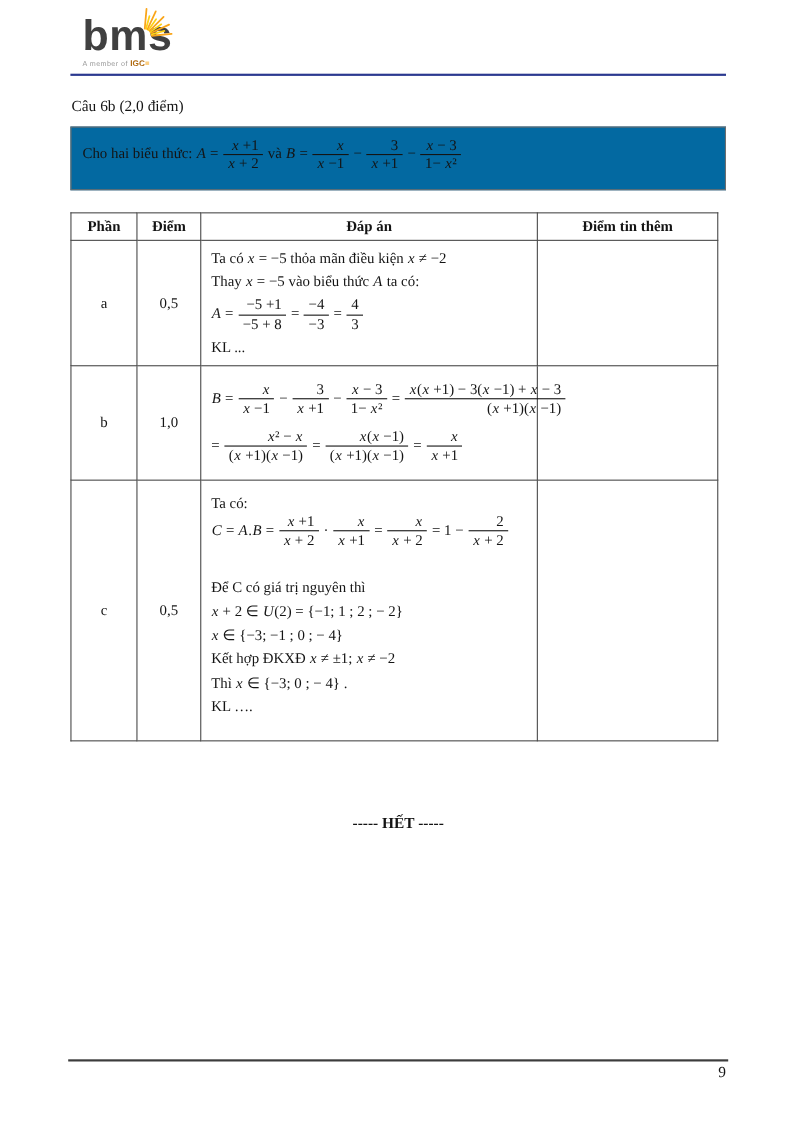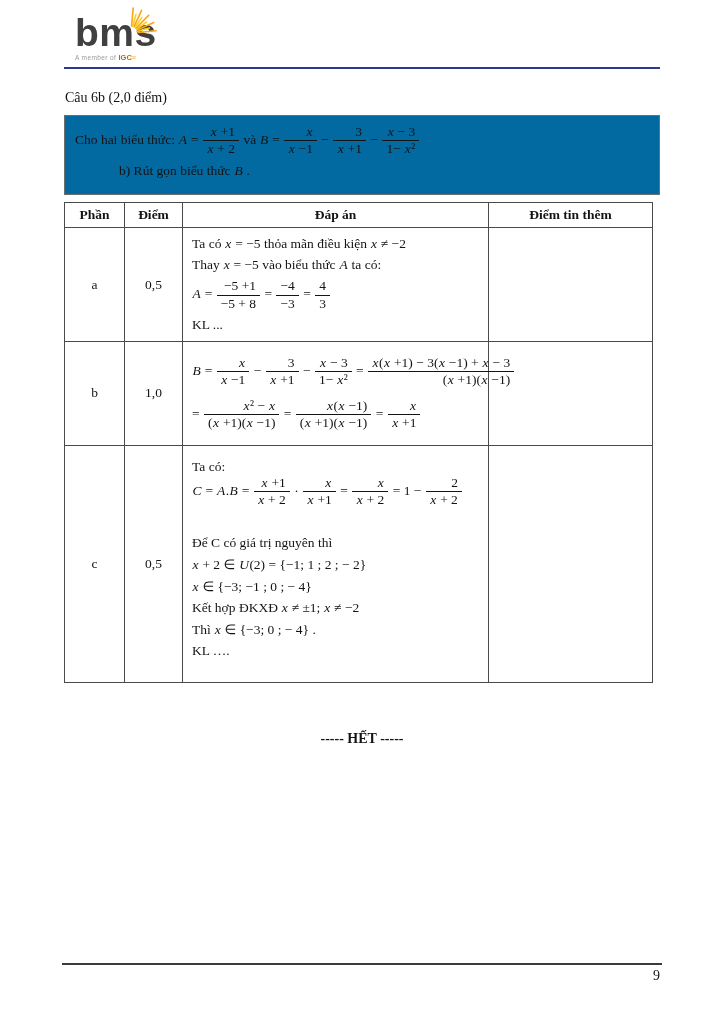--- a/index.html
+++ b/index.html
@@ -51,33 +51,33 @@
   .frac {
     display: inline-block; vertical-align: middle;
     text-align: right; line-height: 1.2; padding: 0 1px;
   }
   .fnum, .fden { display: block; padding: 0 4px; }
   .fden { border-top: 1px solid #141414; }
 
   
   table.ans {
     border-collapse: collapse; table-layout: fixed;
-    width: 588px; margin-top: 7px; font-size: 13.5px; border-radius: 13px;
+    width: 588px; margin-top: 20px; font-size: 13.5px; border-radius: 13px;
   }
   table.ans th, table.ans td { border: 1px solid #4a4a4a; }
   table.ans th { font-weight: bold; text-align: center; padding: 4px 2px; }
   td.c-part, td.c-score { text-align: center; vertical-align: middle; }
   td.c-ans { vertical-align: top; padding: 3px 8px 3px 9px; }
   td.c-extra { vertical-align: top; }
   .aline { margin: 5px 0; }
   .aline.gap { margin-top: 27px; }
   .aline.gap2 { margin-top: 10px; }
 
   
-  .end-mark { text-align: center; font-weight: bold; font-size: 14px; margin-top: 48px; }
+  .end-mark { text-align: center; font-weight: bold; font-size: 14px; margin-top: 68px; }
 
   
   .footer { position: absolute; left: 62px; right: 62px; top: 963px; }
   .footer-rule { border-top: 2px solid #3c3c3c; }
   .page-num { text-align: right; font-size: 14px; margin-top: 3px; padding-right: 2px; }
 </style>
 </head>
 <body>
 
 <div class="page">
@@ -104,21 +104,20 @@
           <b>IGC</b><span class="tag-lines">≡</span>
         </div>
       </div>
       <div class="header-rule"></div>
     </div>
 
     <div class="q-title">Câu 6b (2,0 điểm)</div>
 
     <div class="problem-box">
       <div class="pline first">Cho hai biểu thức:  <span class="math"><i>A</i> = <span class="frac"><span class="fnum"><i>x</i> +1</span><span class="fden"><i>x</i> + 2</span></span></span>  và  <span class="math"><i>B</i> = <span class="frac"><span class="fnum"><i>x</i></span><span class="fden"><i>x</i> −1</span></span> − <span class="frac"><span class="fnum">3</span><span class="fden"><i>x</i> +1</span></span> − <span class="frac"><span class="fnum"><i>x</i> − 3</span><span class="fden">1− <i>x</i>²</span></span></span></div>
-      <div class="pline indent">b) Rút gọn biểu thức <span class="math"><i>B</i></span> .</div>
     </div>
 
     <table class="ans">
       <colgroup>
         <col style="width:60px">
           <col style="width:58px">
           <col style="width:306px">
           <col style="width:164px">
       </colgroup>
       <thead>

